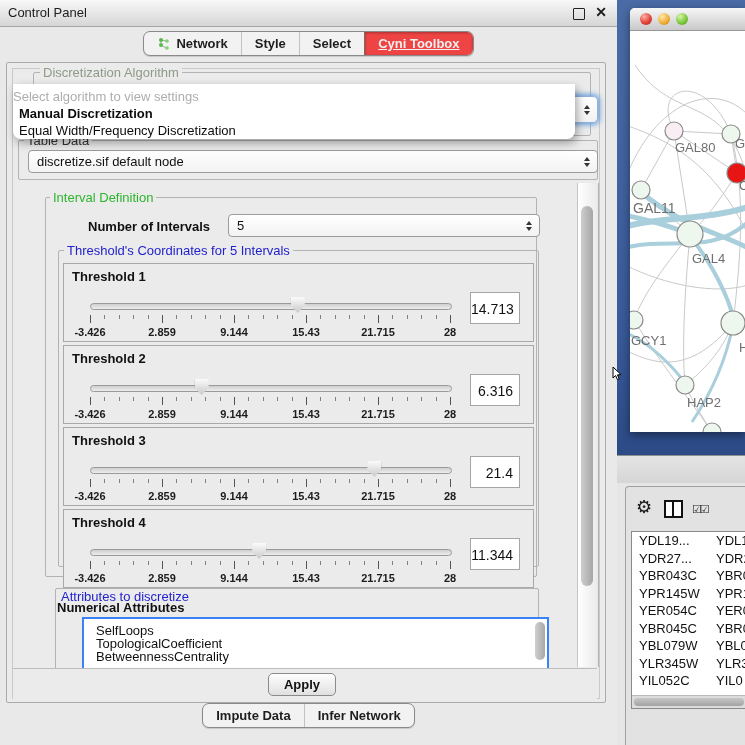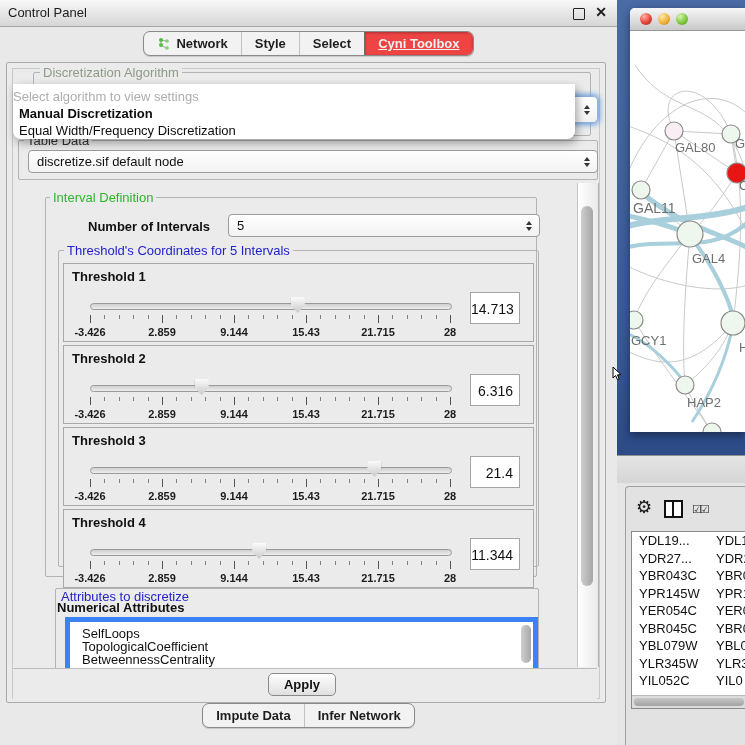--- a/index.html
+++ b/index.html
@@ -47,21 +47,21 @@
   .slider{position:absolute;left:26px;top:36px;width:360px;height:40px;}
   .track{position:absolute;left:0;top:3px;width:100%;height:5px;border:1px solid #9a9a9a;border-radius:4px;background:linear-gradient(#cfcfcf,#ededed);}
   .thumb{position:absolute;top:-3px;width:14px;height:16px;transform:translateX(-50%);background:linear-gradient(#fbfbfb,#c9c9c9);clip-path:polygon(8% 0,92% 0,100% 10%,100% 55%,50% 100%,0 55%,0 10%);filter:drop-shadow(0 0 1px #777);}
   .ticks{position:absolute;left:0;top:15px;width:100%;height:8px;}
   .tick{position:absolute;top:0;width:1px;height:4px;background:#808080;}
   .tick.major{height:8px;background:#555;}
   .scale{position:absolute;left:0;top:26px;width:100%;height:12px;}
   .scale span{position:absolute;transform:translateX(-50%);font-size:11px;font-weight:bold;color:#1c1c1c;white-space:nowrap;}
   .value-field{position:absolute;left:406px;top:28px;width:50px;height:32px;background:#fff;border:1px solid #a5a5a5;font-size:14px;color:#111;text-align:right;line-height:32px;padding-right:6px;box-sizing:border-box;}
   
-  .attr-list{position:absolute;left:65px;top:617px;width:463px;height:51px;background:#ffffff;border:5px solid #3b82f6;overflow:hidden;}
+  .attr-list{position:absolute;left:82px;top:617px;width:463px;height:51px;background:#ffffff;border:2px solid #3b82f6;overflow:hidden;}
   .attr-item{font-size:13px;color:#111;padding-left:12px;line-height:13.2px;margin-top:0;height:13.2px;}
   .attr-item:first-child{margin-top:5px;}
   .list-scroll{position:absolute;right:2px;top:3px;width:10px;height:38px;border-radius:5px;background:linear-gradient(to right,#cfcfcf,#a8a8a8);}
   .apply-row{position:absolute;left:13px;top:668px;width:584px;height:30px;background:#ebebeb;border-top:1px solid #bdbdbd;z-index:6;}
   .apply-btn{position:absolute;left:255px;top:4px;width:66px;height:21px;border:1px solid #8a8a8a;border-radius:5px;background:linear-gradient(#fefefe,#e0e0e0);font-size:13px;font-weight:bold;color:#111;text-align:center;line-height:21px;}
   .labelb{position:absolute;font-size:13px;font-weight:bold;color:#111;}
   
   .right-region{position:absolute;left:617px;top:0;width:128px;height:745px;}
   .desktop{position:absolute;left:0;top:0;width:128px;height:455px;background:linear-gradient(#4a6ba6,#3a5b9b 70%,#2c4a86);}
   .net-window{position:absolute;left:13px;top:8px;width:115px;height:424px;background:#ffffff;border-radius:5px 0 0 0;box-shadow:0 3px 10px rgba(0,0,0,0.45);}

